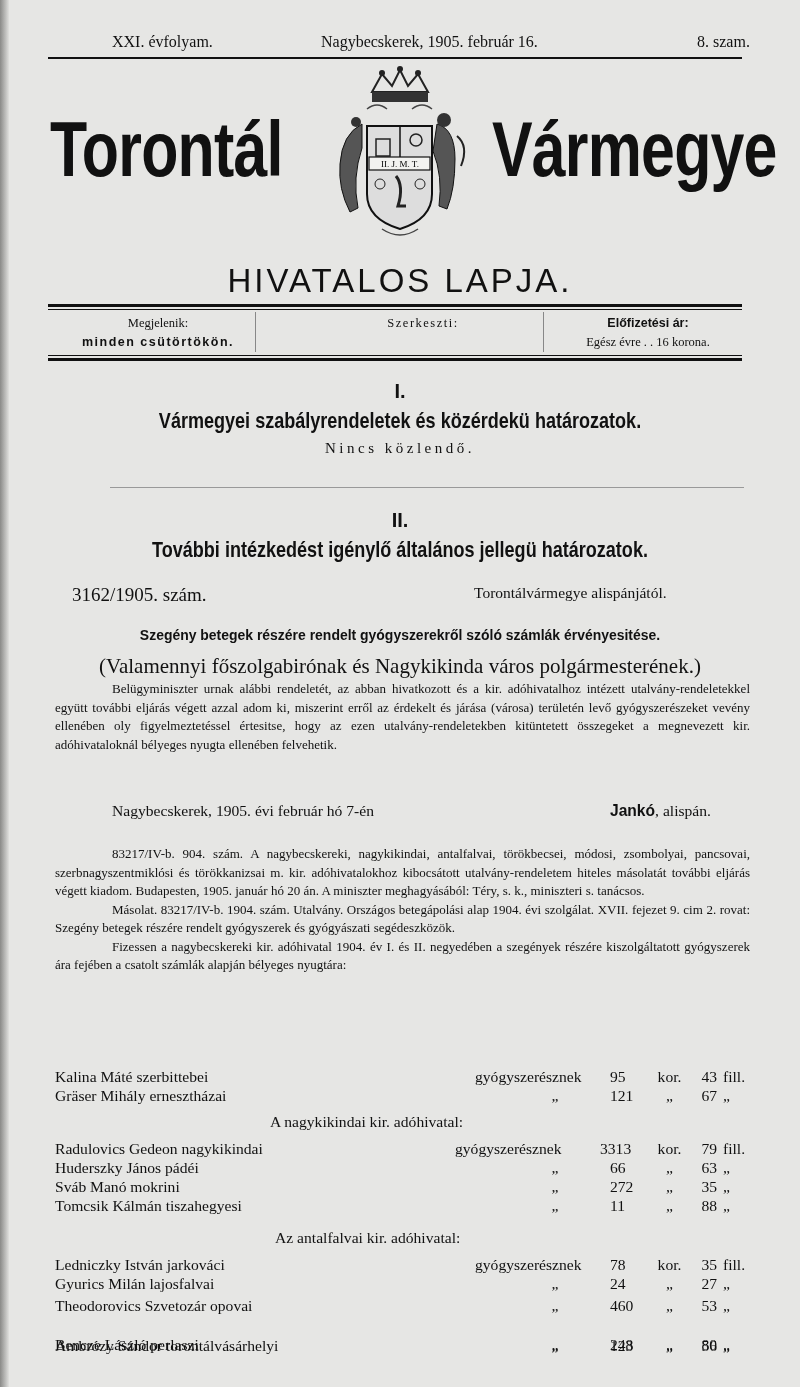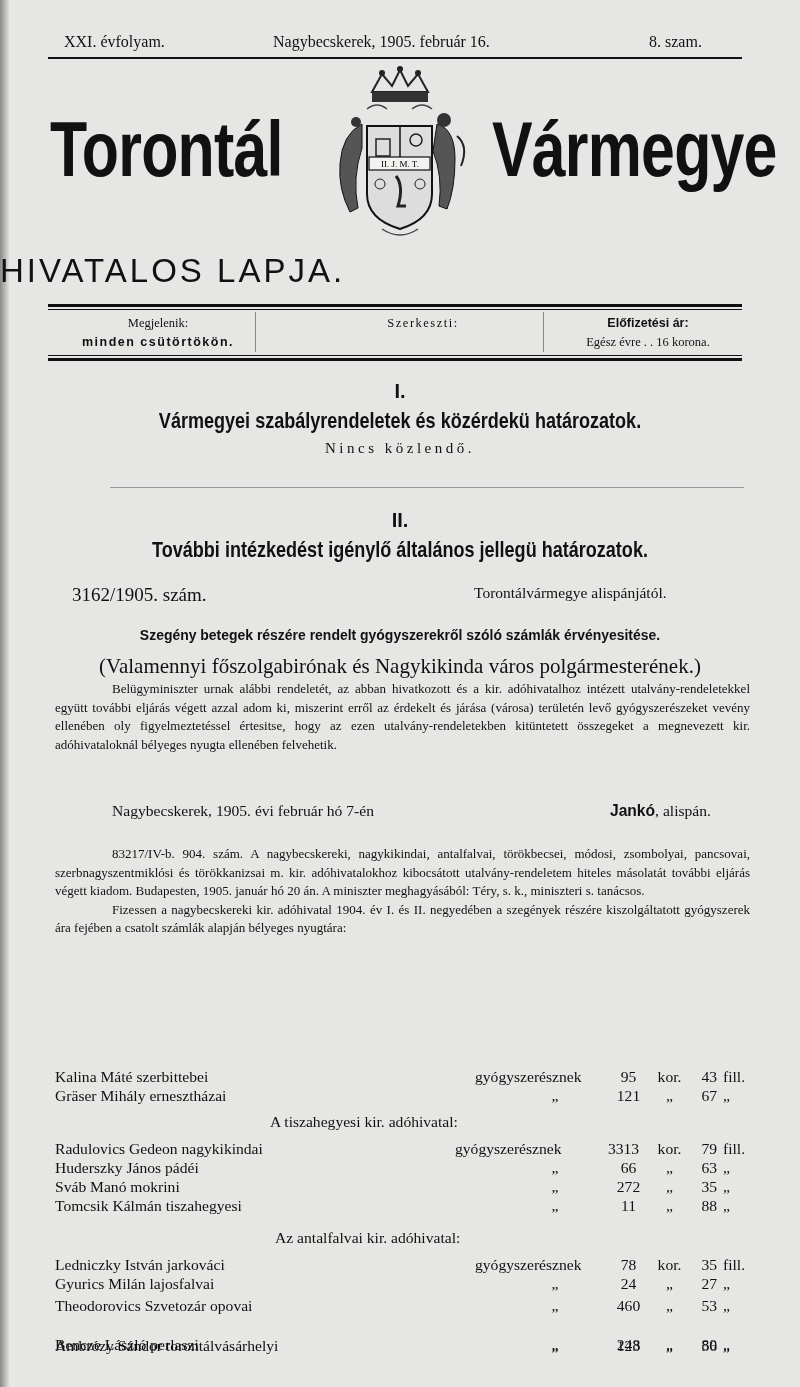--- a/index.html
+++ b/index.html
@@ -7,47 +7,47 @@
     width:800px; height:1387px; overflow:hidden;
     background:#e6e6e4;
     font-family:"Liberation Serif","DejaVu Serif",serif;
     color:#111;
     position:relative;
   }
   .edge { position:absolute; left:0; top:0; width:9px; height:1387px;
     background:linear-gradient(to right,#8a8a88,#bdbdbb 60%,#e0e0de); }
   .abs { position:absolute; }
   .topline { top:33px; left:48px; width:694px; font-size:16px; }
-  .topline span { position:absolute; white-space:nowrap; }
+  .topline span { position:absolute; white-space:nowrap;margin-left:48px; }
   .rule { position:absolute; left:48px; width:694px; background:#111; }
   .mast { top:110px; font-family:"Liberation Sans","DejaVu Sans",sans-serif;
     font-weight:bold; font-size:78px; letter-spacing:-1px; transform:scaleX(0.78);
     transform-origin:left top; line-height:1; }
   .mast-left { left:50px; }
   .mast-right { left:492px; }
-  .subtitle { top:252px; left:0; width:800px; text-align:left;
+  .subtitle { top:262px; left:0; width:800px; text-align:center;
     font-family:"Liberation Sans","DejaVu Sans",sans-serif; font-size:33px; letter-spacing:3px; }
   .crest { left:312px; top:64px; width:175px; height:180px; }
   .infobox { top:312px; left:48px; width:694px; height:42px; font-size:12.5px; }
   .infobox .col { position:absolute; top:2px; text-align:center; line-height:19px; }
   .infobox .sep { position:absolute; top:0; width:1px; height:40px; background:#888; }
   .sans-b { font-family:"Liberation Sans","DejaVu Sans",sans-serif; font-weight:bold; }
   .center { left:0; width:800px; text-align:center; }
   .sec-num { font-family:"Liberation Sans","DejaVu Sans",sans-serif; font-weight:bold; font-size:20px; }
   .sec-title { font-family:"Liberation Sans","DejaVu Sans",sans-serif; font-weight:bold; font-size:22px;
     transform:scaleX(0.82); }
   .spaced { letter-spacing:3.5px; font-size:15px; }
   .body-text { left:55px; width:695px; font-size:13px; line-height:18.5px; text-align:justify; }
   .body-text p { margin:0; }
   .indent { text-indent:57px; }
   .hr-thin { position:absolute; left:110px; width:634px; height:1px; background:#999; }
   .row { position:absolute; left:55px; width:700px; height:19px; font-size:15.6px; white-space:nowrap; }
   .row .name { position:absolute; left:0; }
   .row .pharm { position:absolute; left:420px; width:130px; }
-  .row .kor { position:absolute; left:555px; width:37px; text-align:center; }
+  .row .kor { position:absolute; left:555px; width:37px; text-align:left; }
   .row .korl { position:absolute; left:597px; width:35px; text-align:center; }
   .row .fill { position:absolute; left:636px; width:26px; text-align:right; }
   .row .filll { position:absolute; left:668px; }
   .office { font-size:15.6px; }
 </style>
 </head>
 <body>
 
 <div class="edge"></div>
 
@@ -129,41 +129,42 @@
   <p class="indent">Belügyminiszter urnak alábbi rendeletét, az abban hivatkozott és a kir. adóhivatalhoz intézett utalvány-rendeletekkel együtt további eljárás végett azzal adom ki, miszerint erről az érdekelt és járása (városa) területén levő gyógyszerészeket vevény ellenében oly figyelmeztetéssel értesitse, hogy az ezen utalvány-rendeletekben kitüntetett összegeket a megnevezett kir. adóhivataloknál bélyeges nyugta ellenében felvehetik.</p>
 </div>
 
 <div class="abs" style="top:802px;left:112px;font-size:15.6px">Nagybecskerek, 1905. évi február hó 7-én</div>
 <div class="abs" style="top:802px;left:610px;font-size:15.6px;white-space:nowrap">
   <span class="sans-b">Jankó</span><span>, alispán.</span>
 </div>
 
 <div class="abs body-text" style="top:845px">
   <p class="indent">83217/IV-b. 904. szám. A nagybecskereki, nagykikindai, antalfalvai, törökbecsei, módosi, zsombolyai, pancsovai, szerbnagyszentmiklósi és törökkanizsai m. kir. adóhivatalokhoz kibocsátott utalvány-rendeletem hiteles másolatát további eljárás végett kiadom. Budapesten, 1905. január hó 20 án. A miniszter meghagyásából: Téry, s. k., miniszteri s. tanácsos.</p>
+  <p class="indent">Másolat. 83217/IV-b. 1904. szám. Utalvány. Országos betegápolási alap 1904. évi szolgálat. XVII. fejezet 9. cim 2. rovat: Szegény betegek részére rendelt gyógyszerek és gyógyászati segédeszközök.</p>
   <p class="indent">Fizessen a nagybecskereki kir. adóhivatal 1904. év I. és II. negyedében a szegények részére kiszolgáltatott gyógyszerek ára fejében a csatolt számlák alapján bélyeges nyugtára:</p>
 </div>
 
 <div class="row" style="top:1068px">
   <span class="name">Kalina Máté szerbittebei</span>
   <span class="pharm">gyógyszerésznek</span>
   <span class="kor">95</span>
   <span class="korl">kor.</span>
   <span class="fill">43</span>
   <span class="filll">fill.</span>
 </div>
 <div class="row" style="top:1087px">
   <span class="name">Gräser Mihály ernesztházai</span>
   <span class="pharm" style="text-align:center;left:480px;width:40px">„</span>
   <span class="kor">121</span>
   <span class="korl">„</span>
   <span class="fill">67</span>
   <span class="filll">„</span>
 </div>
 
-<div class="abs office" style="top:1113px;left:270px">A tiszahegyesi kir. adóhivatal:</div>
+<div class="abs office" style="top:1113px;left:270px">A nagykikindai kir. adóhivatal:</div>
 
 <div class="row" style="top:1140px">
   <span class="name">Radulovics Gedeon nagykikindai</span>
   <span class="pharm" style="left:400px;width:150px">gyógyszerésznek</span>
   <span class="kor" style="left:545px;width:47px">3313</span>
   <span class="korl">kor.</span>
   <span class="fill">79</span>
   <span class="filll">fill.</span>
 </div>
 <div class="row" style="top:1159px">

